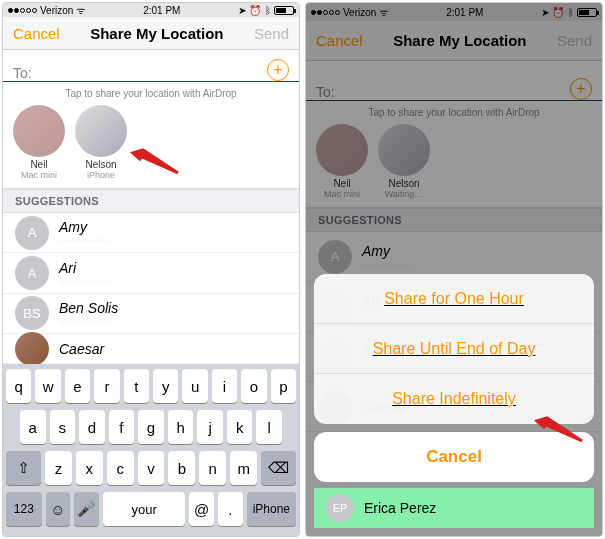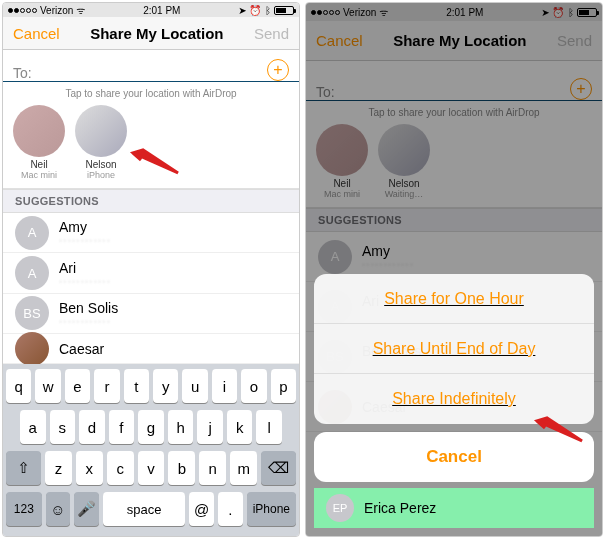--- a/index.html
+++ b/index.html
@@ -23,21 +23,21 @@
   .airdrop-row { display:flex; gap:10px; padding-left:10px; }
   .ad-person { text-align:center; font-size:10px; }
   .ad-avatar { width:52px; height:52px; border-radius:50%; margin:0 auto 2px; background:linear-gradient(135deg,#caa 0%,#b99 100%); }
   .ad-avatar.n2 { background:linear-gradient(135deg,#ddd 0%,#aab 100%); }
   .ad-name { color:#333; }
   .ad-dev { color:#999; font-size:9px; }
   .section-h { background:#efeff4; color:#6d6d72; font-size:11px; font-weight:600; padding:5px 12px; border-bottom:1px solid #ddd; border-top:1px solid #ddd; letter-spacing:0.3px; }
   .contact { display:flex; align-items:center; height:50px; padding:0 12px; border-bottom:1px solid #eee; background:#fff; gap:10px; font-size:14px; }
   .c-avatar { width:34px; height:34px; border-radius:50%; background:#c7c7cc; color:#fff; display:flex; align-items:center; justify-content:center; font-size:13px; }
   .c-avatar.img { background:linear-gradient(135deg,#a76 0%,#853 100%); }
-  .c-text { display:flex; flex-direction:column; }
+  .c-text { display:flex; flex-direction:column;font-style:italic; }
   .c-name { color:#000; }
   .c-sub { color:#c0c0c0; font-size:10px; filter:blur(1px); letter-spacing:1px; }
   .keyboard { background:#d1d5db; padding:5px 3px 3px; margin-top:auto; }
   .krow { display:flex; gap:4px; justify-content:center; margin-bottom:7px; }
   .key { background:#fff; border-radius:4px; flex:1; height:34px; display:flex; align-items:center; justify-content:center; font-size:15px; color:#000; box-shadow:0 1px 0 #888; }
   .key.dark { background:#acb3bc; }
   .key.space { flex:3; font-size:13px; }
   .key.sm { flex:1.3; font-size:12px; }
   .key.shift,.key.del { flex:1.3; }
   .krow.r2 { padding:0 14px; }
@@ -175,21 +175,21 @@
         <div class="key">v</div>
         <div class="key">b</div>
         <div class="key">n</div>
         <div class="key">m</div>
         <div class="key dark del">⌫</div>
       </div>
     <div class="krow">
       <div class="key dark sm">123</div>
       <div class="key dark" style="flex:0.9">☺</div>
       <div class="key dark" style="flex:0.9">🎤</div>
-      <div class="key space">space</div>
+      <div class="key space">your</div>
       <div class="key" style="flex:0.9">@</div>
       <div class="key" style="flex:0.9">.</div>
       <div class="key dark sm" style="flex:1.8">iPhone</div>
     </div>
   </div>
 </div>
 
 <div class="phone">
   <div class="dim">
   <div class="statusbar">

